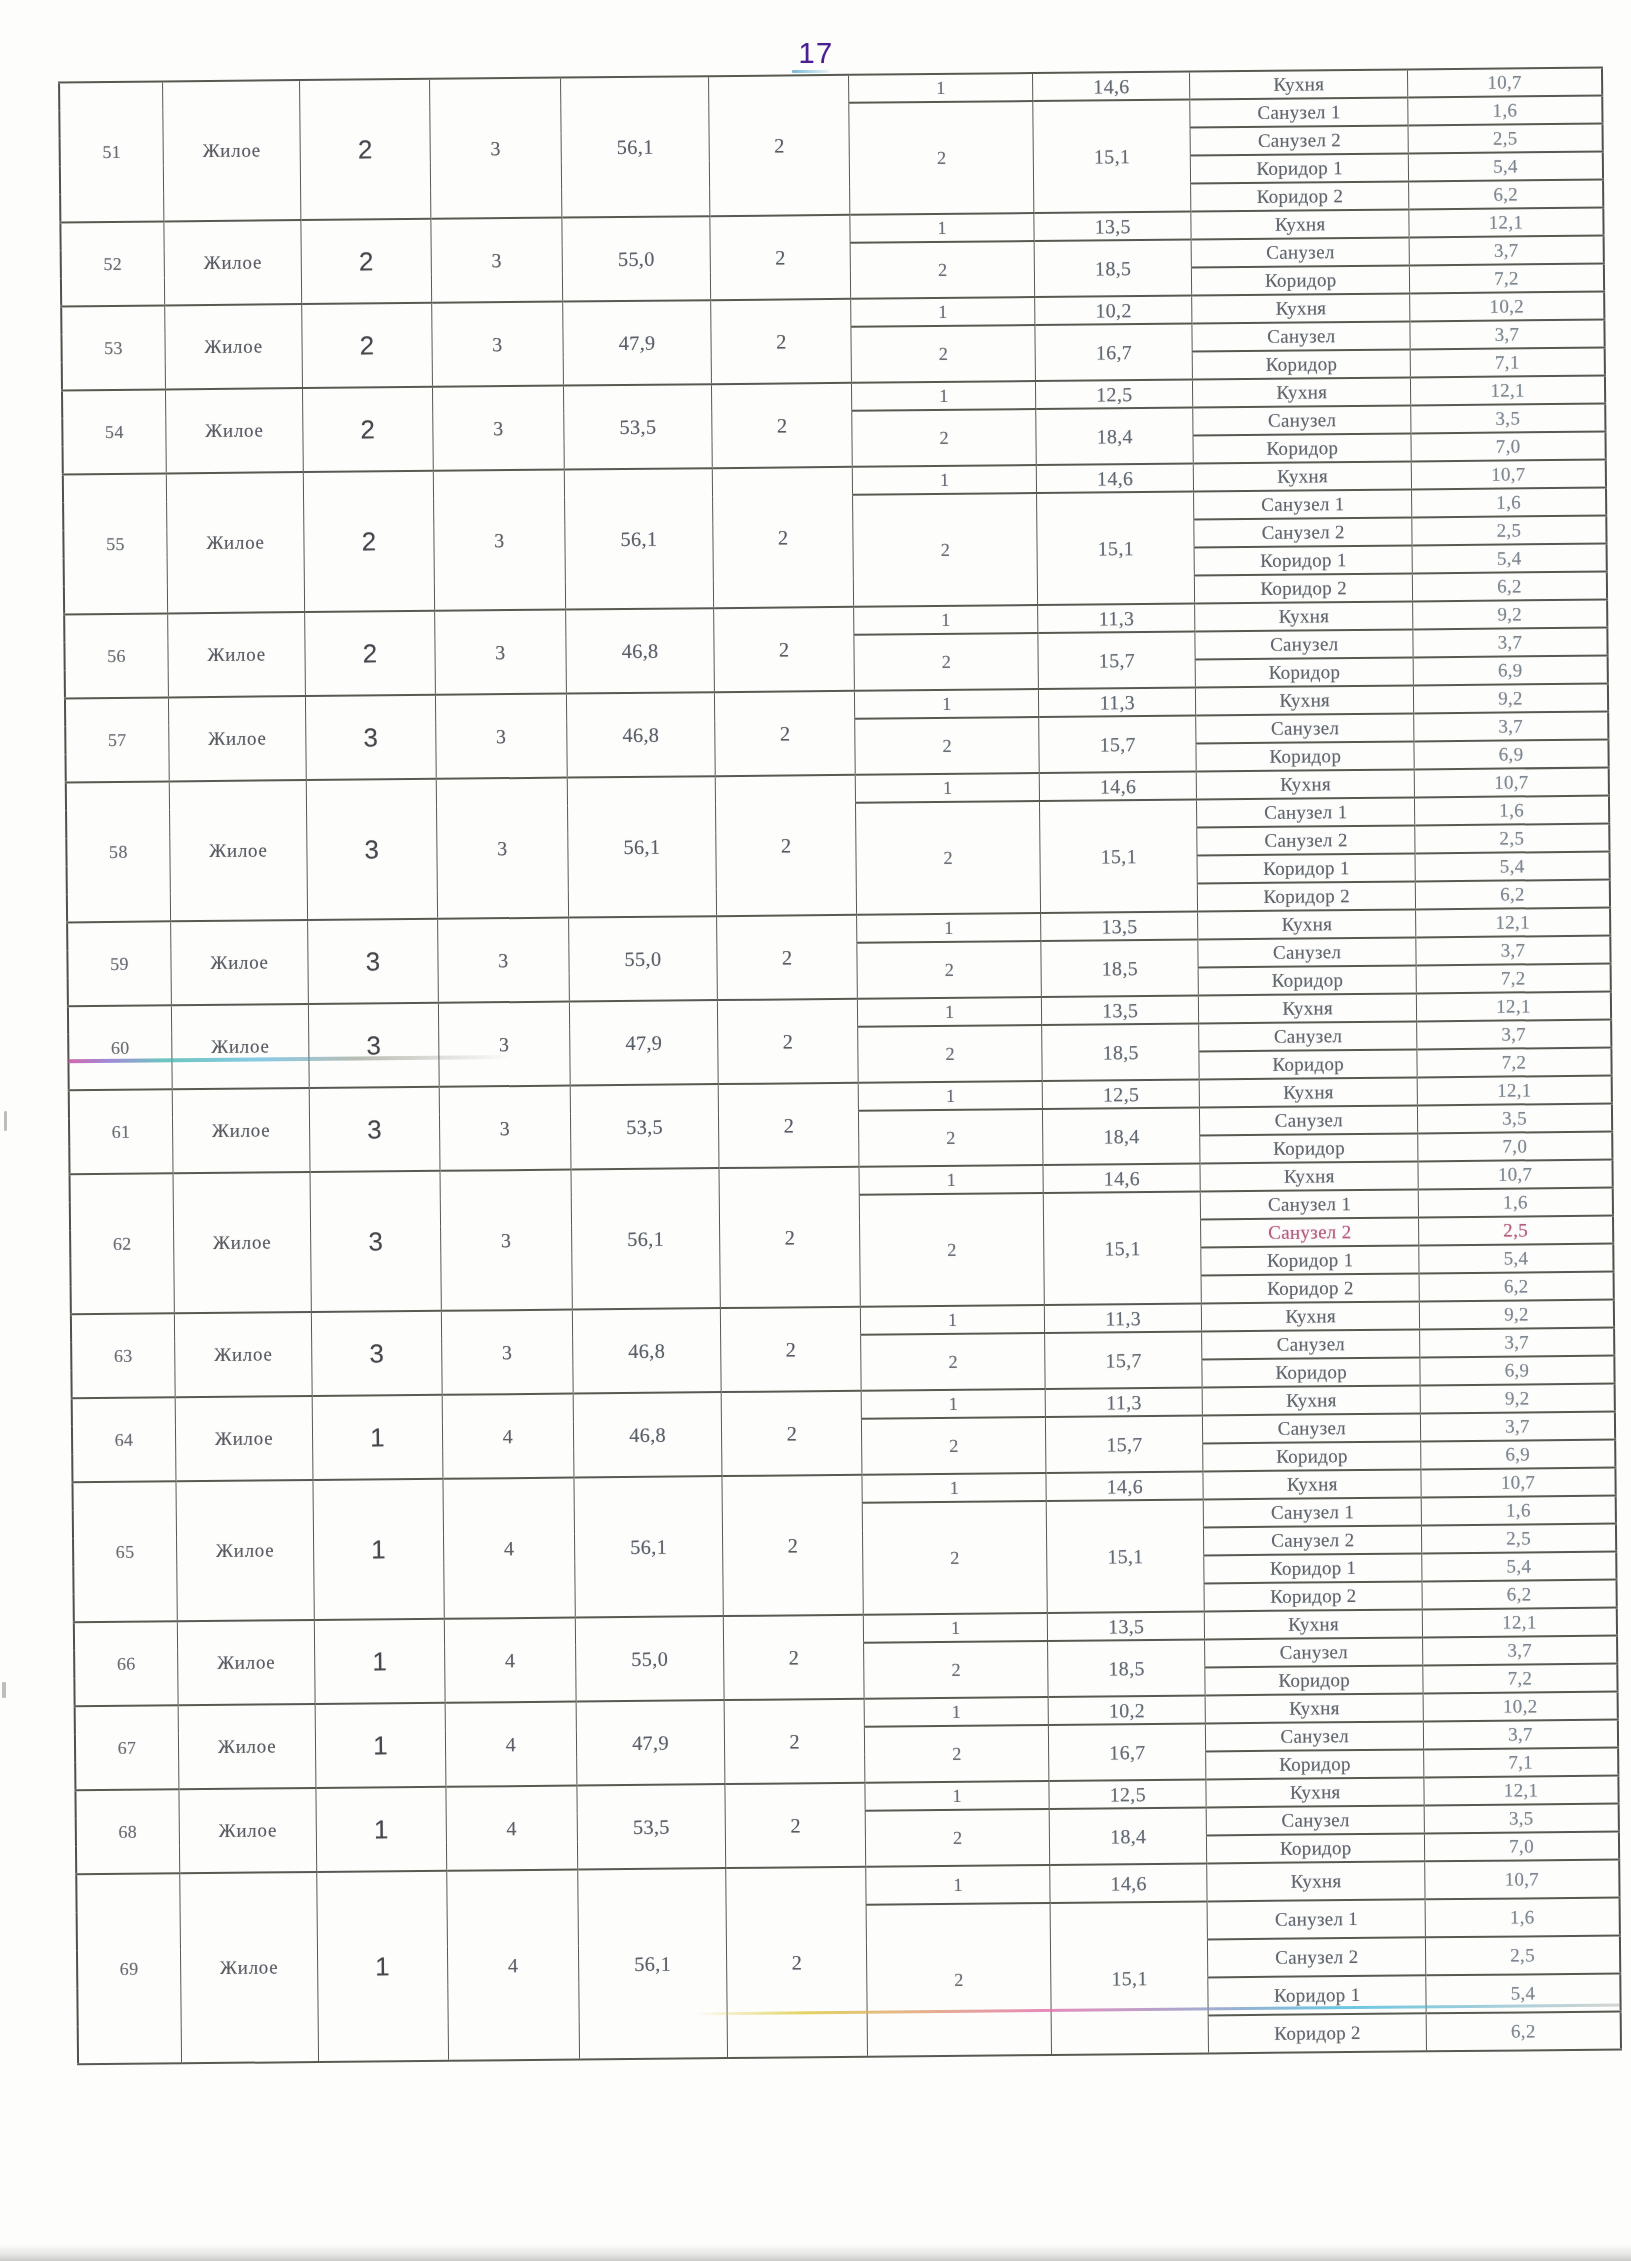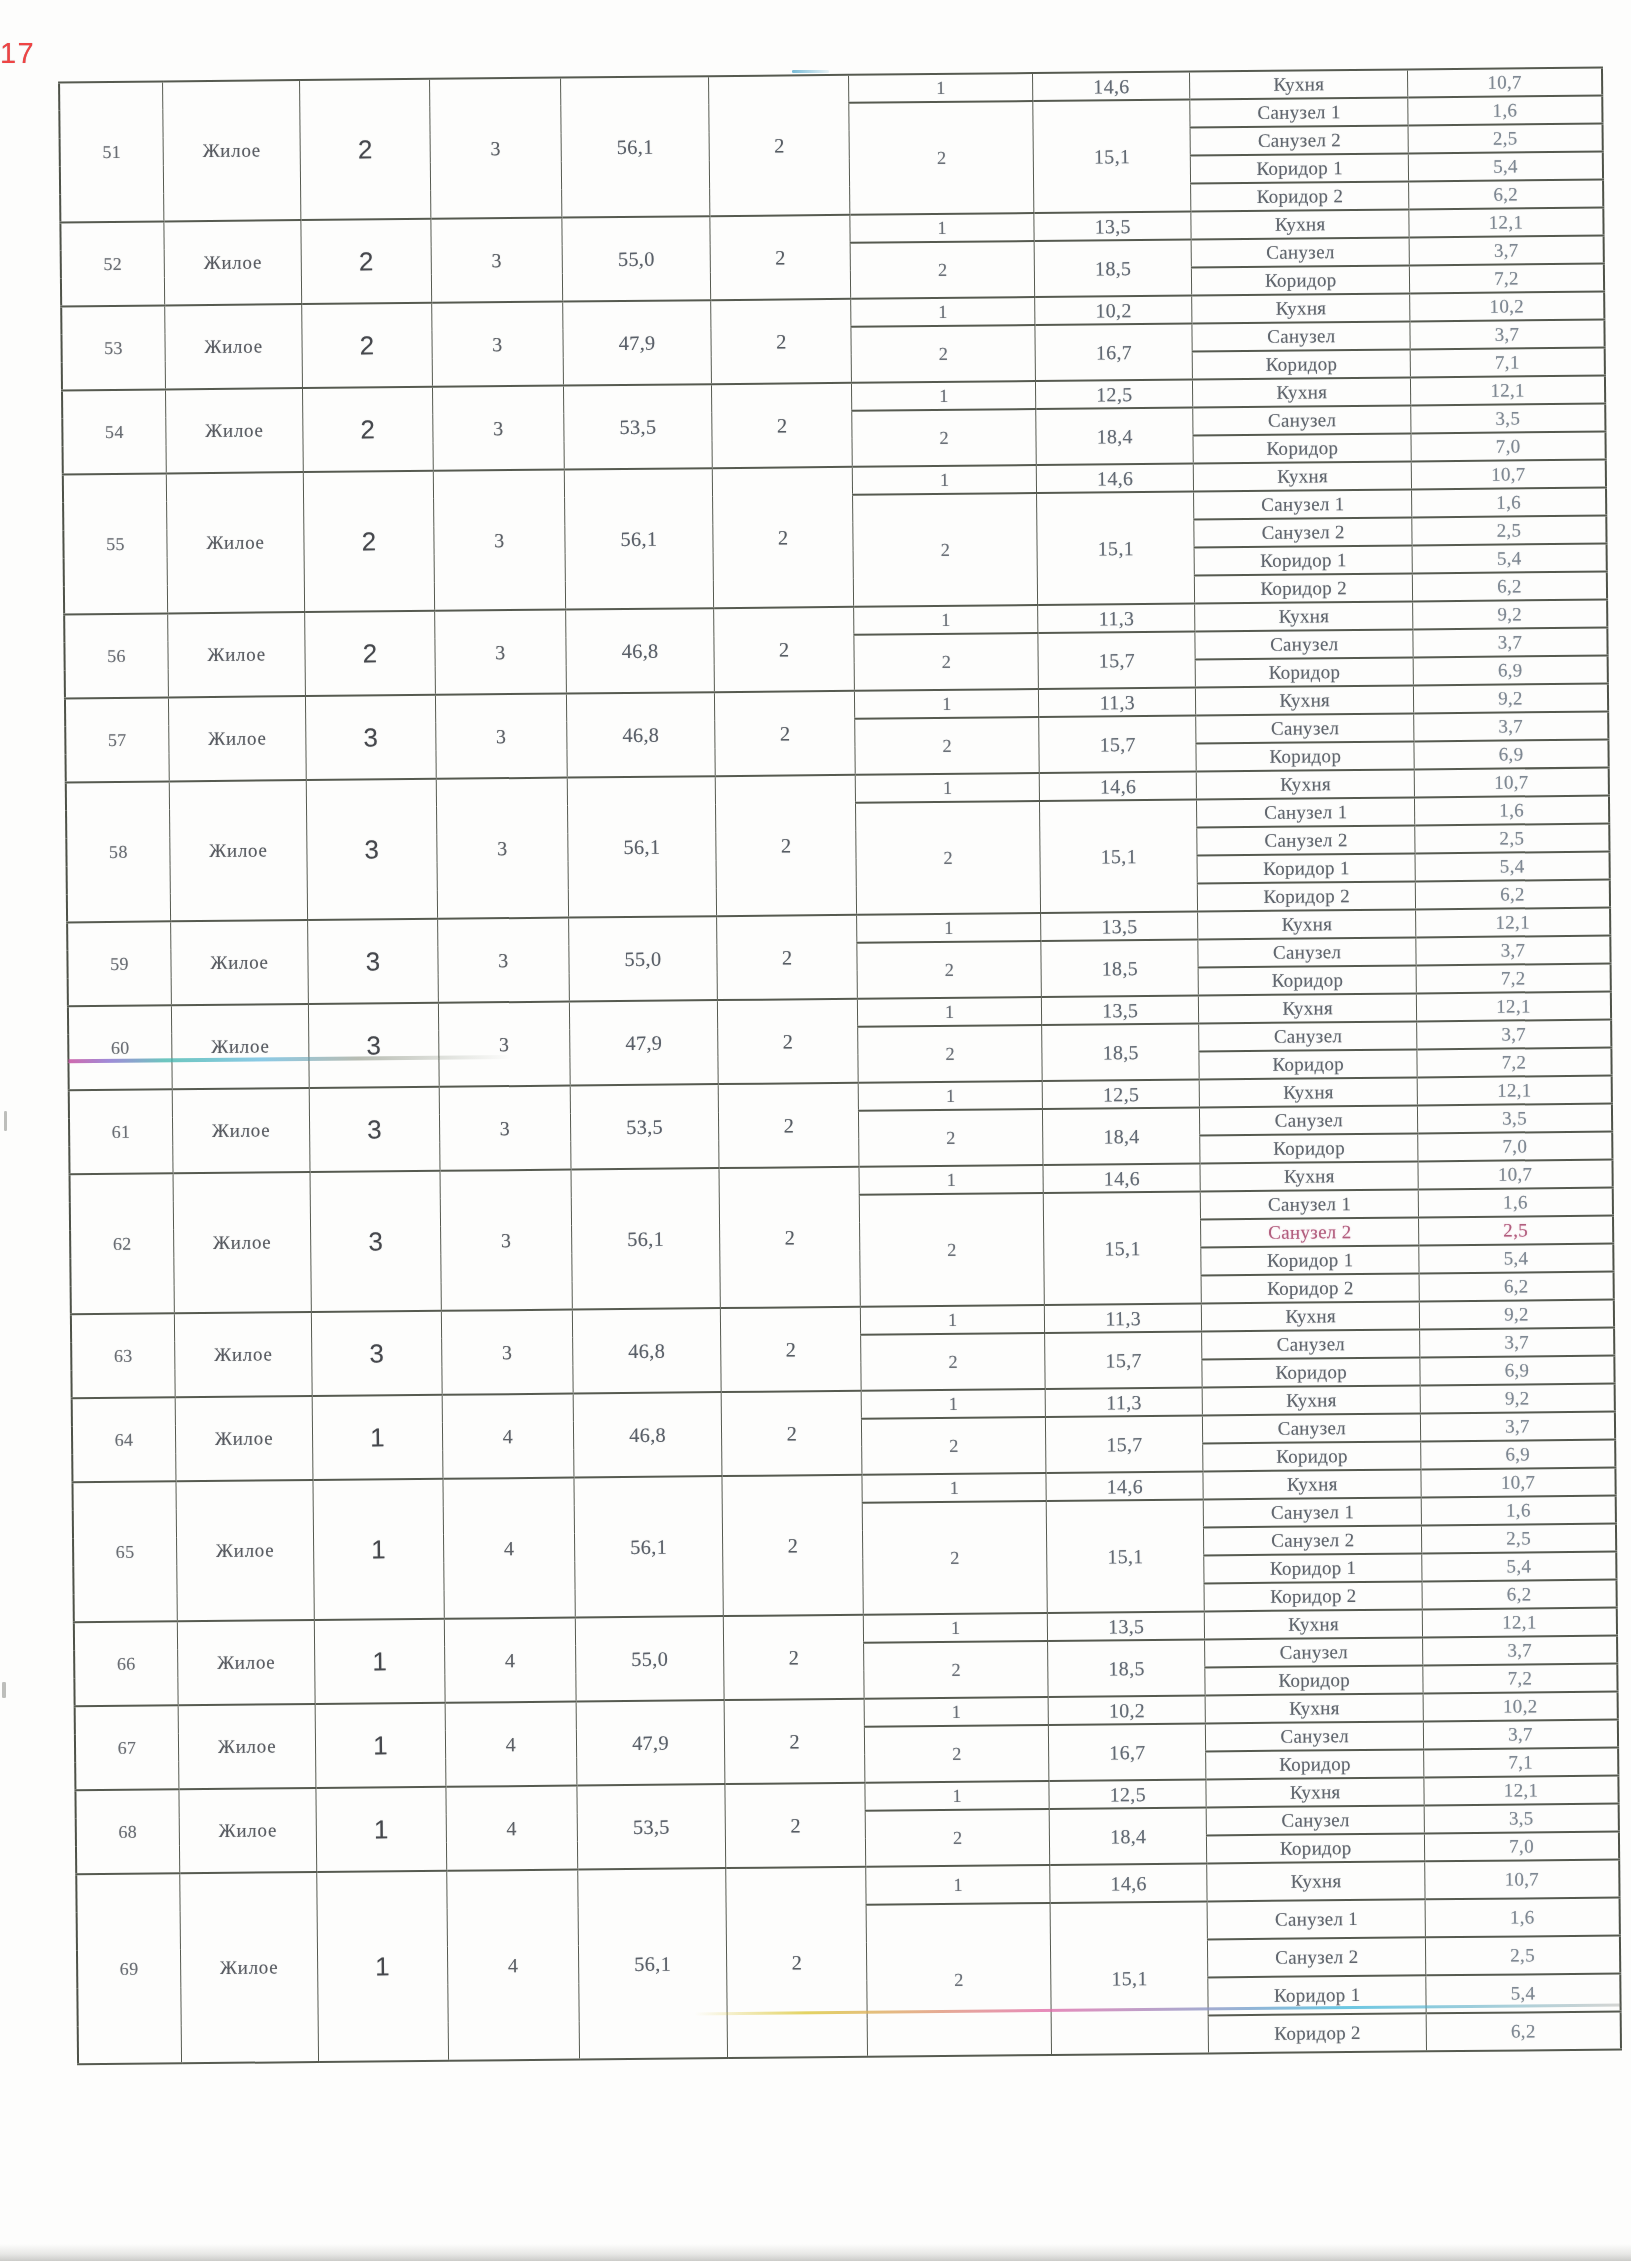--- a/index.html
+++ b/index.html
@@ -3,23 +3,23 @@
 <meta charset="utf-8">
 <style>
   html,body { margin:0; padding:0; background:#e8e8e6; }
   .page {
     position:relative; width:1632px; height:2261px;
     background:#fdfdfc; overflow:hidden;
     font-family:"Liberation Serif", serif;
   }
   
   .page-number {
-    position:absolute; top:37px; left:0; right:0; text-align:left;
+    position:absolute; top:37px; left:0; right:0; text-align:center;
     font-family:"Liberation Sans", sans-serif;
-    font-size:29px; color:#ef4444; letter-spacing:1.3px;
+    font-size:29px; color:#4c1d95; letter-spacing:1.3px;
     text-shadow:0 0 0.7px rgba(90,100,110,.5);
   }
   .pn-underline {
     position:absolute; top:70px; left:50%; margin-left:-24px;
     width:37px; height:2.6px; border-radius:1.3px; opacity:.7;
     background:linear-gradient(90deg,#3e9ec6 0%, rgba(62,158,198,.15) 100%);
   }
   
   .tilt {
     position:absolute; left:58px; top:74px; width:1545px;

